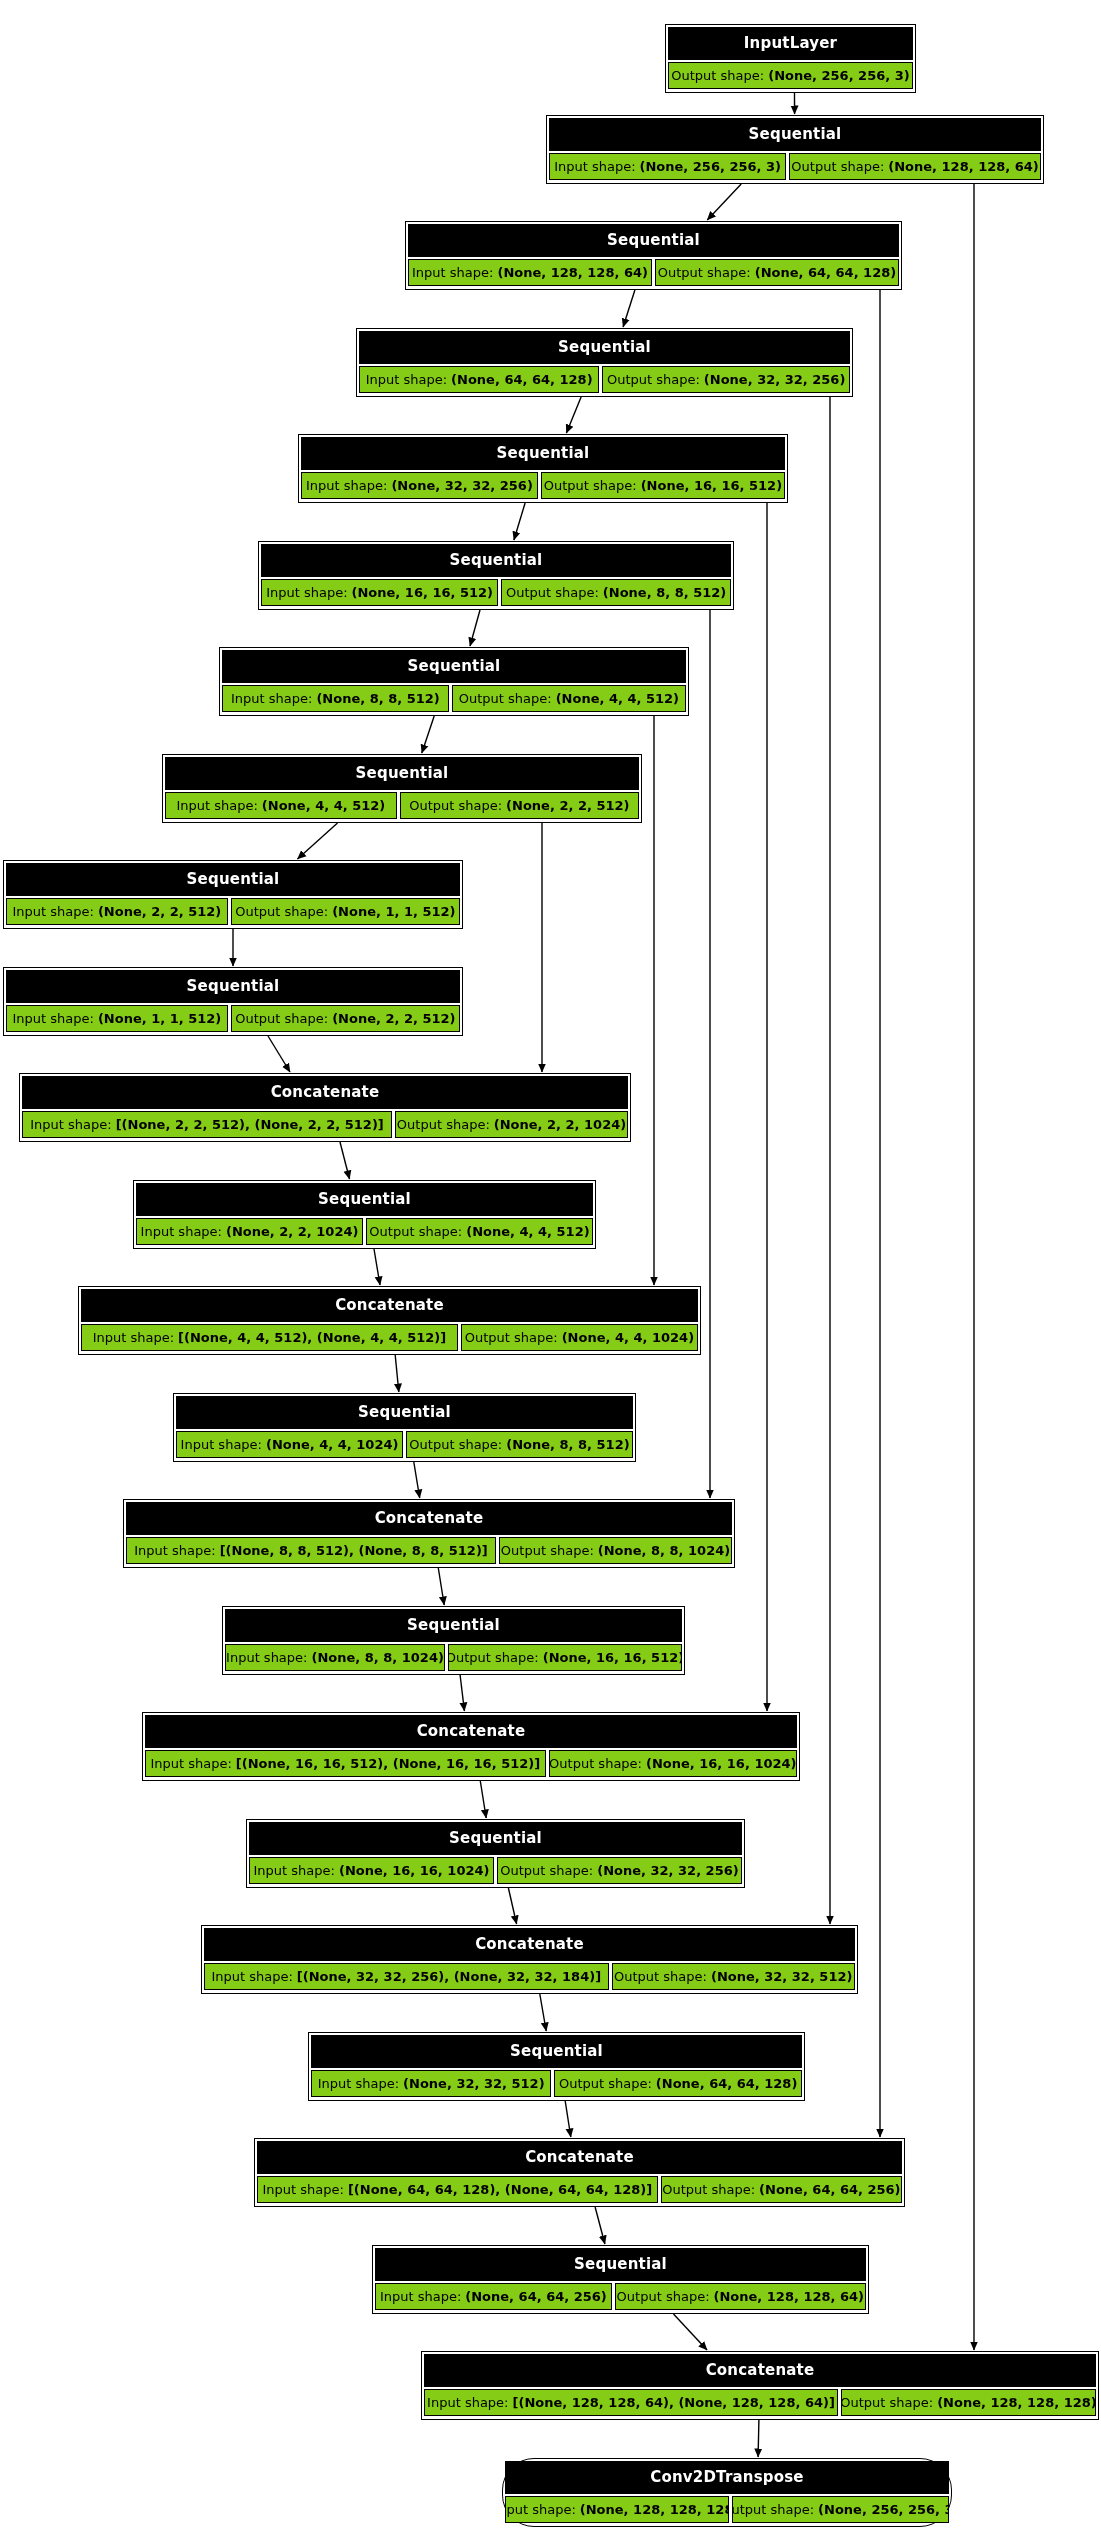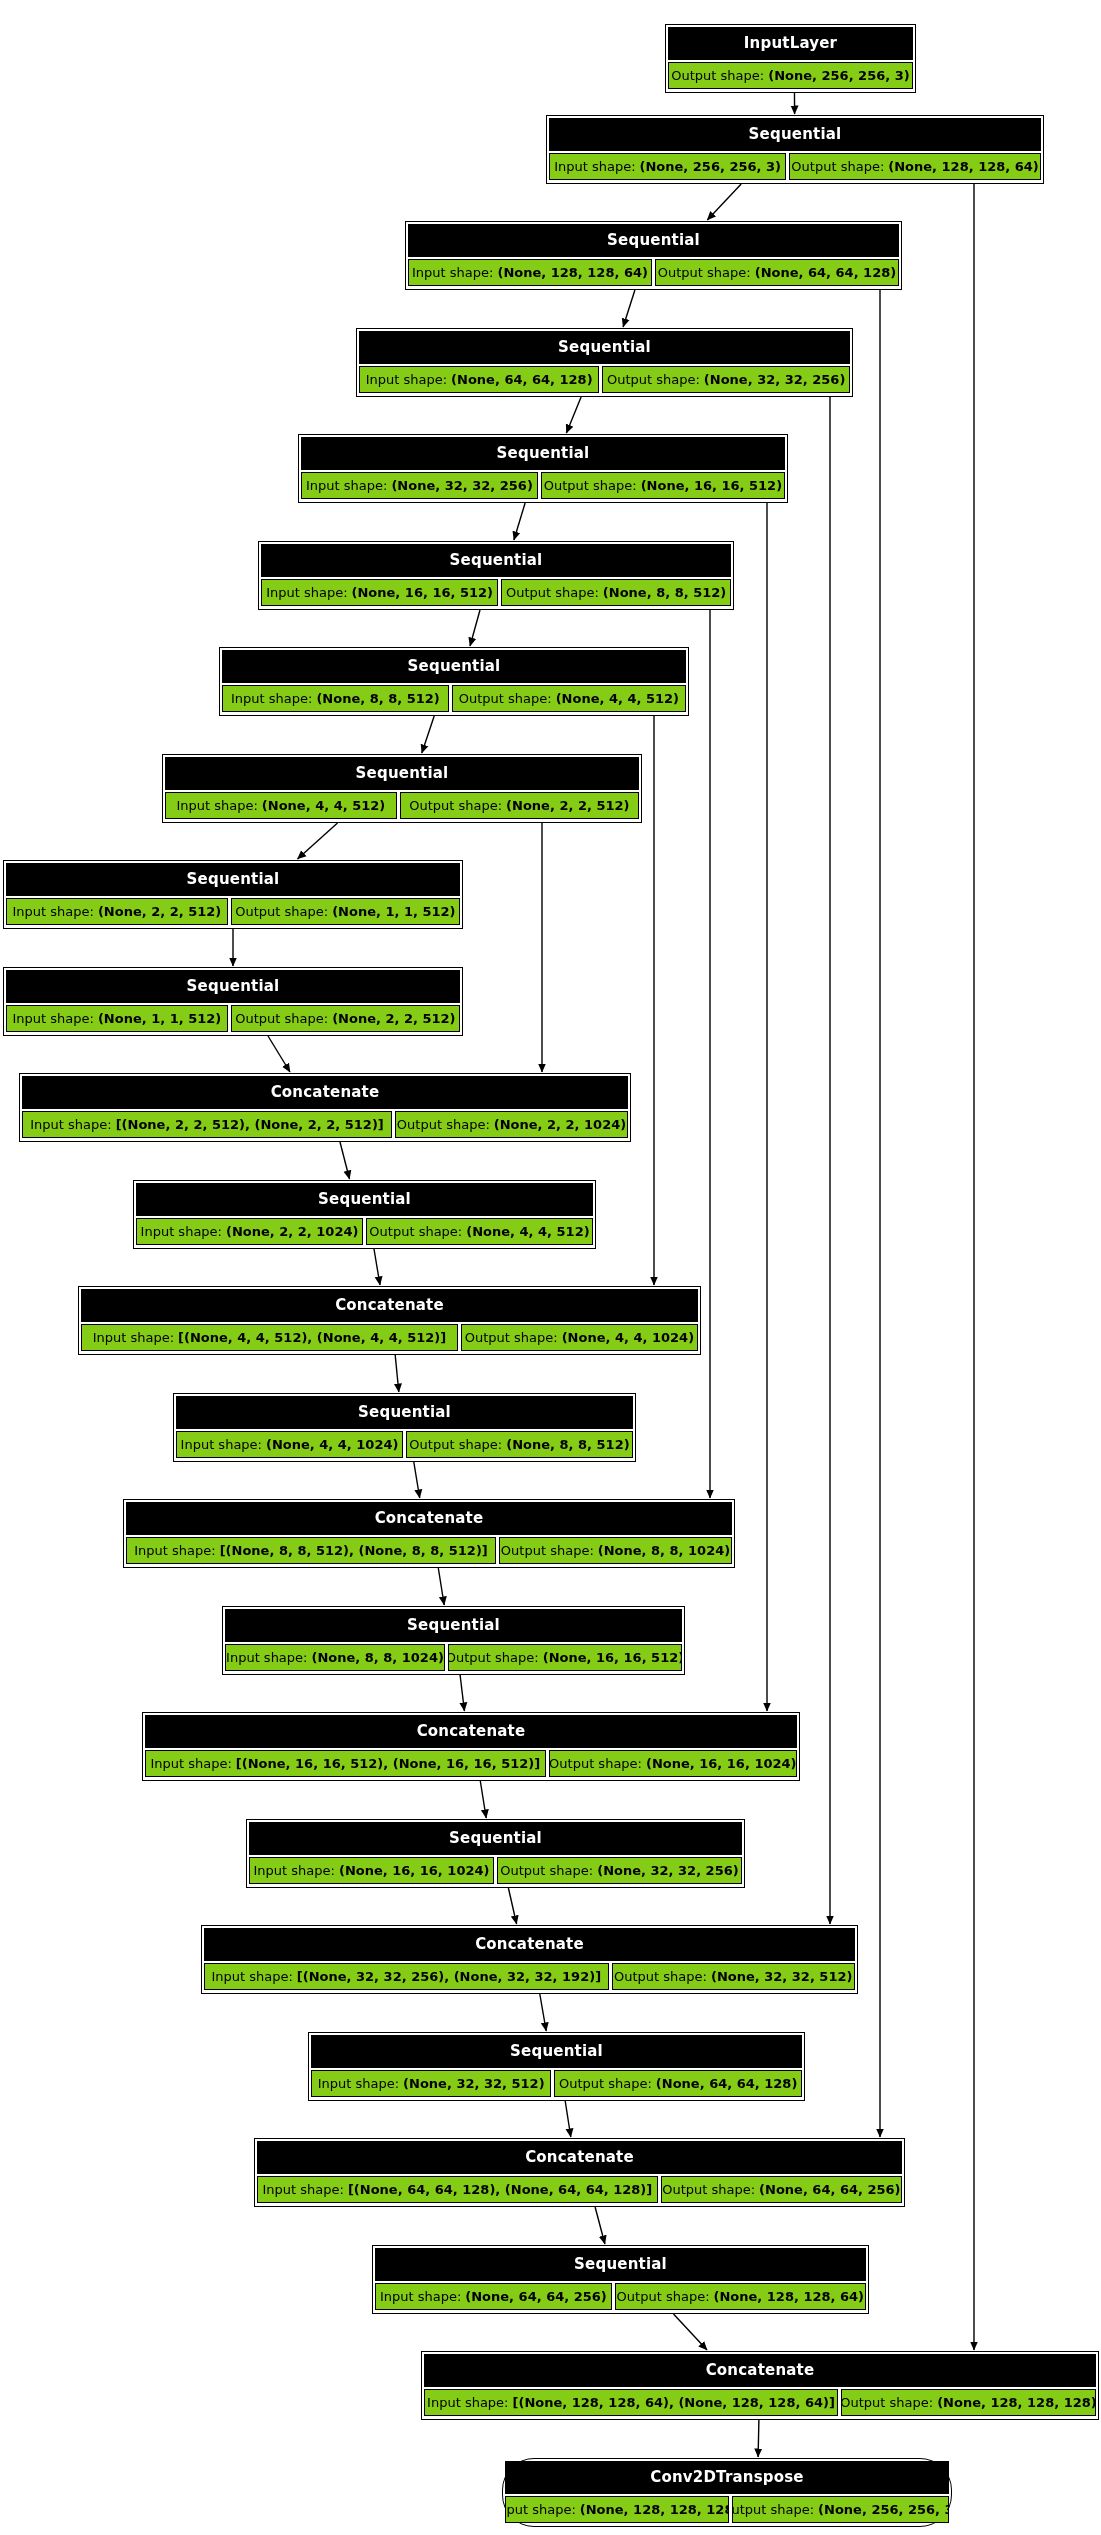--- a/index.html
+++ b/index.html
@@ -328,21 +328,21 @@
             <span>Output shape:</span>
             <b>(None, 32, 32, 256)</b>
           </div>
         </div>
       </div>
       <div class="node" style="left: 201px; top: 1925px; width: 657px;">
         <div class="node-header">Concatenate</div>
         <div class="node-body">
           <div class="shape-cell" style="flex-grow: 55;">
             <span>Input shape:</span>
-            <b>[(None, 32, 32, 256), (None, 32, 32, 192)]</b>
+            <b>[(None, 32, 32, 256), (None, 32, 32, 184)]</b>
           </div>
           <div class="shape-cell" style="flex-grow: 33;">
             <span>Output shape:</span>
             <b>(None, 32, 32, 512)</b>
           </div>
         </div>
       </div>
       <div class="node" style="left: 308px; top: 2032px; width: 497px;">
         <div class="node-header">Sequential</div>
         <div class="node-body">

